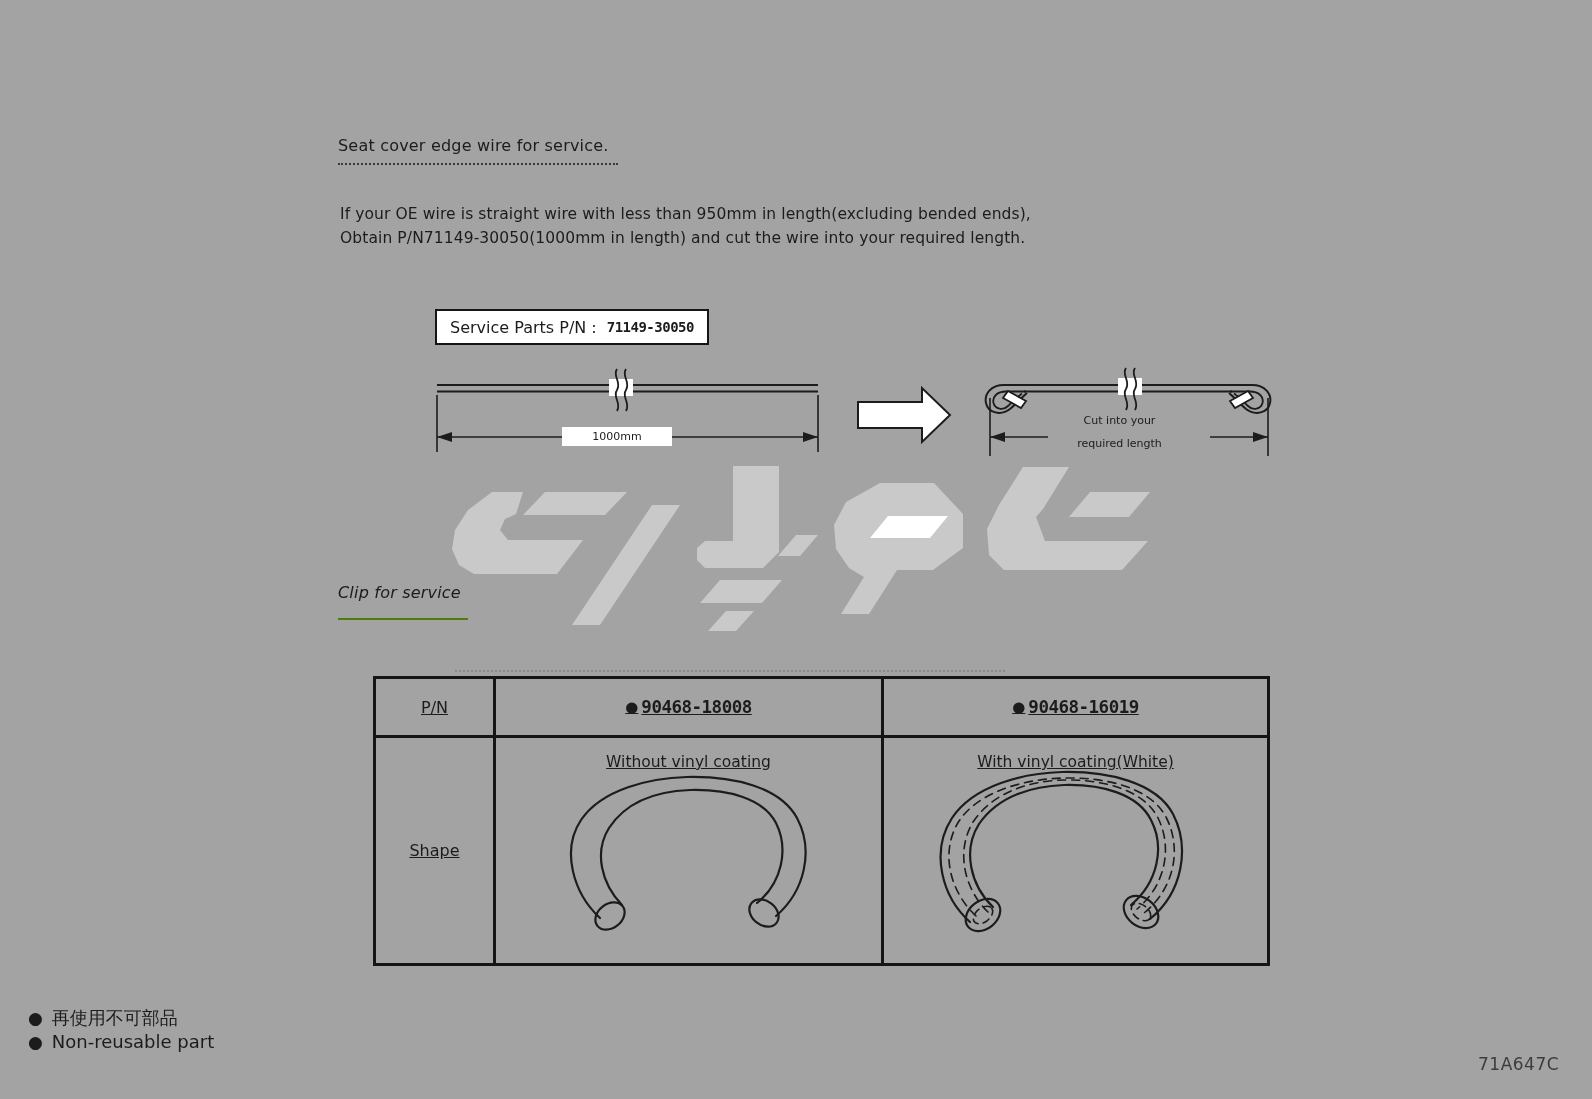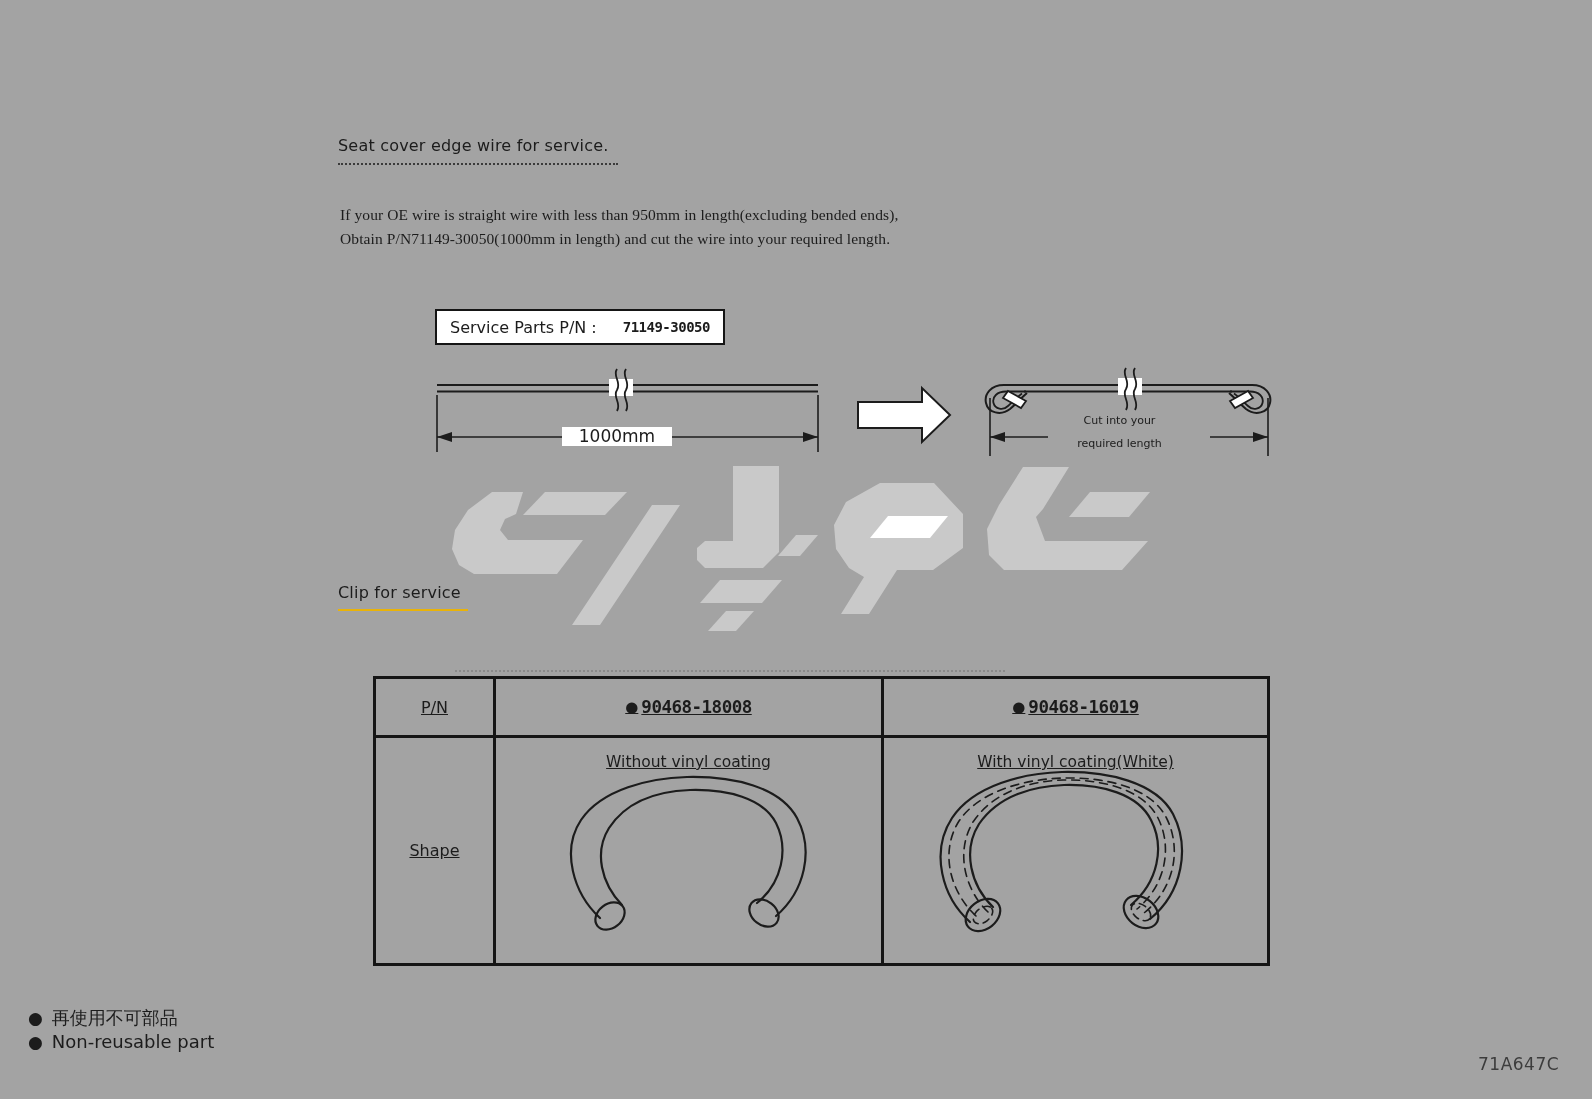--- a/index.html
+++ b/index.html
@@ -9,35 +9,35 @@
   }
   .abs{position:absolute;}
   svg{display:block;}
   .line-art{position:absolute;left:0;top:0;pointer-events:none;}
 
   .sec-title{
     font-size:16px;letter-spacing:.2px;padding-bottom:8px;
     border-bottom:2px dotted #3a3a3a;white-space:nowrap;
   }
   .sec-title2{
-    font-size:16px;letter-spacing:.2px;padding-bottom:7px;
-    border-bottom:2px solid #eab308;white-space:nowrap;
-  }
-  .para{font-size:15.5px;line-height:23.5px;letter-spacing:.1px;white-space:nowrap;font-family:Liberation Serif, serif;}
+    font-size:16px;letter-spacing:.2px;padding-bottom:16px;
+    border-bottom:2px solid #4d7c0f;white-space:nowrap;font-style:italic;
+  }
+  .para{font-size:15.5px;line-height:23.5px;letter-spacing:.1px;white-space:nowrap;}
 
   .pn-box{
     left:435px;top:309px;height:32px;border:2px solid #151515;
-    display:flex;align-items:center;padding:0 13px;gap:26px;white-space:nowrap;background:#fff;
+    display:flex;align-items:center;padding:0 13px;gap:10px;white-space:nowrap;background:#fff;
   }
   .pn-box .lbl{font-size:16px;}
   .pn-box .num{font-family:"DejaVu Sans Mono",monospace;font-weight:bold;font-size:14px;letter-spacing:-0.5px;}
 
   .dim-label{
     left:562px;top:427px;width:110px;text-align:center;background:#fff;
-    font-size:17px;line-height:19px;
+    font-size:11px;line-height:19px;
   }
   .cut-label{
     left:1042px;top:409px;width:155px;text-align:center;
     font-size:11px;line-height:23px;
   }
 
   .artifact-dots{left:455px;top:670px;width:550px;height:0;border-top:2px dotted #8a8a8a;}
 
   .clip-table{
     left:373px;top:676px;width:891px;height:284px;

